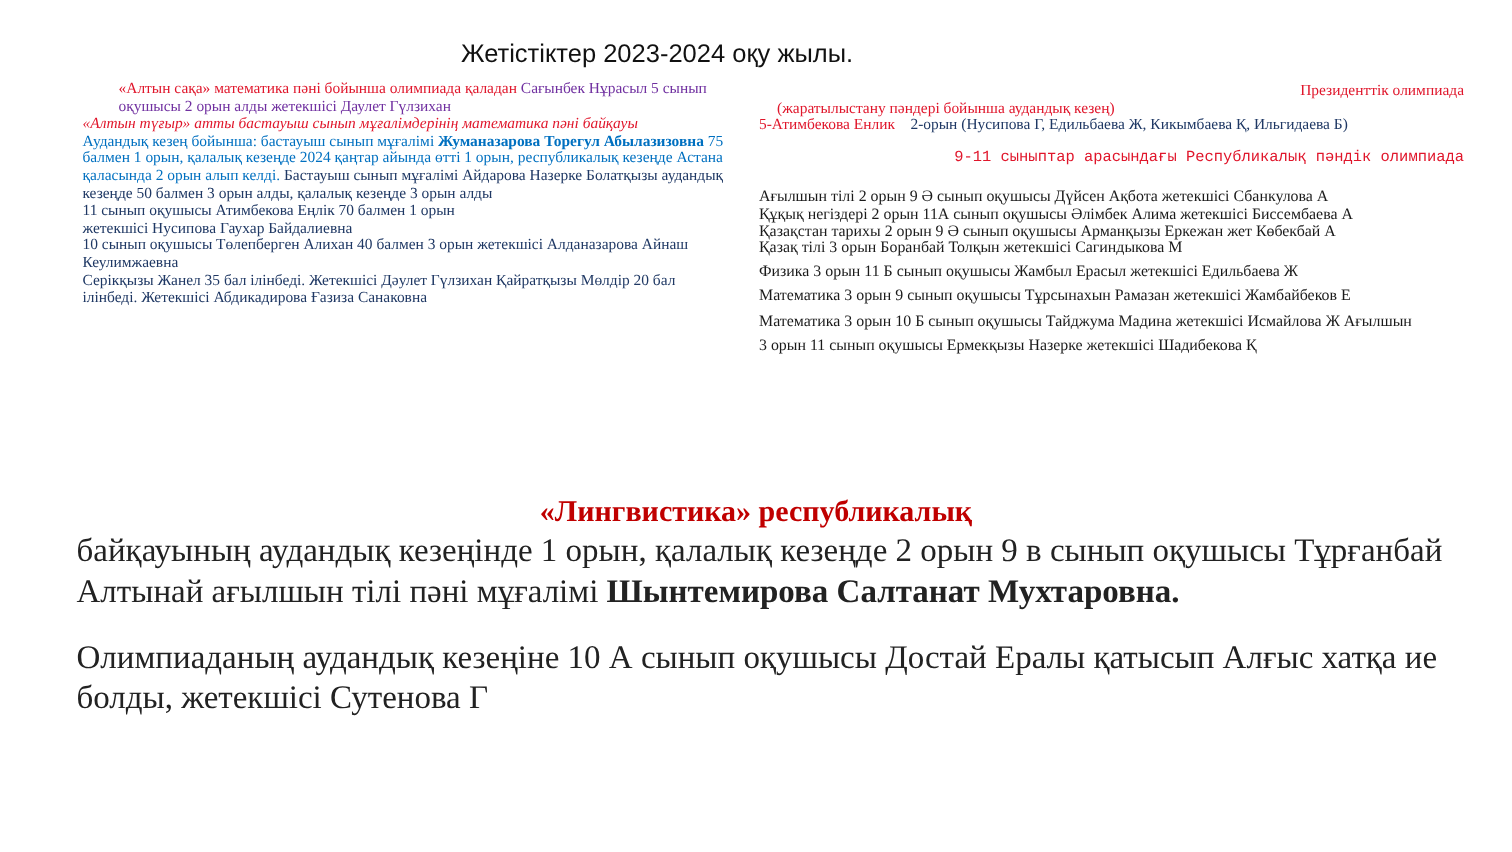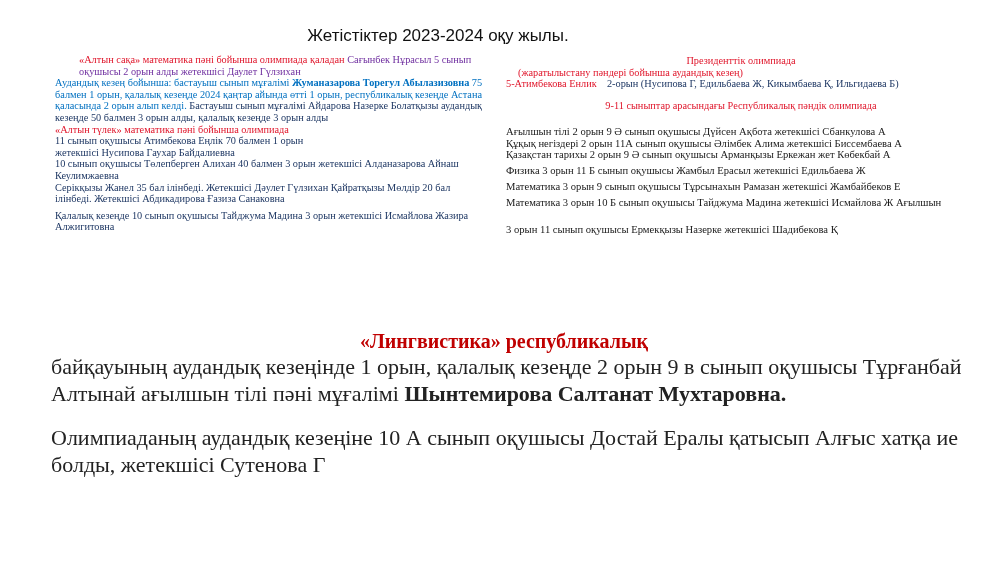--- a/index.html
+++ b/index.html
@@ -9,68 +9,68 @@
     .left { left: 55px; top: 54px; width: 430px; }
     .right { left: 506px; top: 55px; width: 470px; }
     .red { color: #e0162b; }
     .purple { color: #7030a0; }
     .blue { color: #0070c0; }
     .navy { color: #1f3864; }
     .dark { color: #1a1a1a; }
     .ital { font-style: italic; }
     .bold { font-weight: bold; }
     .indent { padding-left: 24px; }
-    .center { text-align: center; }
+    .center { text-align: right; }
     .gap { margin-top: 5px; }
-    .gap2 { margin-top: 10px; }
+    .gap2 { margin-top: 10px; font-family: Liberation Mono, monospace; }
     .rline { font-size: 10.6px; line-height: 11.2px; }
     .bottom { position: absolute; left: 51px; width: 920px; font-size: 22px; line-height: 27px; color: #222; }
     .ling-title { position: absolute; left: 0; width: 1008px; top: 330px; text-align: center; color: #c00000; font-weight: bold; font-size: 20px; }
     .p1 { top: 353px; }
     .p2 { top: 424px; }
   </style>
 </head>
 <body>
 
 <div class="title">Жетістіктер 2023-2024 оқу жылы.</div>
 
 <div class="col left">
   <div class="indent">
     <span class="red">«Алтын сақа»  математика пәні бойынша олимпиада қаладан</span>
     <span class="purple">Сағынбек Нұрасыл 5 сынып оқушысы 2 орын алды жетекшісі Даулет Гүлзихан</span>
   </div>
+  <div class="red ital">«Алтын түғыр» атты бастауыш сынып мұғалімдерінің математика пәні  байқауы</div>
   <div class="blue">
     <span>Аудандық кезең бойынша: бастауыш сынып мұғалімі</span>
     <span class="bold">Жуманазарова Торегул Абылазизовна</span>
     <span>75 балмен 1 орын, қалалық кезеңде 2024 қаңтар айында өтті  1 орын, республикалық кезеңде Астана қаласында  2 орын алып келді.</span>
     <span class="navy">Бастауыш сынып мұғалімі Айдарова Назерке Болатқызы аудандық кезеңде 50 балмен 3 орын алды, қалалық кезеңде 3 орын алды</span>
   </div>
-  <div class="red">«Алтын түлек» математика пәні бойынша олимпиада</div>
   <div class="navy">11 сынып оқушысы Атимбекова Еңлік 70 балмен 1 орын</div>
   <div class="navy">жетекшісі Нусипова Гаухар Байдалиевна</div>
   <div class="navy">10 сынып оқушысы Төлепберген Алихан 40 балмен  3 орын жетекшісі Алданазарова Айнаш Кеулимжаевна</div>
   <div class="navy"> Серікқызы Жанел 35 бал ілінбеді. Жетекшісі Дәулет Гүлзихан Қайратқызы Мөлдір 20 бал ілінбеді. Жетекшісі Абдикадирова Ғазиза Санаковна</div>
-  <div class="navy gap">Қалалық кезеңде 10 сынып оқушысы Тайджума Мадина 3 орын жетекшісі Исмайлова Жазира Алжигитовна</div>
 </div>
 
 <div class="col right">
   <div class="red center">Президенттік олимпиада</div>
   <div class="red" style="padding-left:12px">(жаратылыстану пәндері бойынша аудандық кезең)</div>
   <div>
     <span class="red">5-Атимбекова Енлик</span>&nbsp;&nbsp;&nbsp;
     <span class="navy">2-орын (Нусипова Г, Едильбаева Ж, Кикымбаева Қ, Ильгидаева Б)</span>
   </div>
   <div class="red center gap2">9-11 сыныптар арасындағы Республикалық пәндік олимпиада</div>
   <div class="dark rline" style="margin-top:15px">Ағылшын тілі 2 орын 9 Ә сынып оқушысы Дүйсен Ақбота жетекшісі Сбанкулова А</div>
   <div class="dark rline">Құқық негіздері 2 орын 11А сынып оқушысы Әлімбек Алима жетекшісі Биссембаева А</div>
   <div class="dark rline">Қазақстан тарихы 2 орын 9 Ә сынып оқушысы Арманқызы Еркежан жет Көбекбай А</div>
+  <div class="dark rline">Қазақ тілі 3 орын Боранбай Толқын жетекшісі Сагиндыкова М</div>
   <div class="dark rline" style="margin-top:5px">Физика 3 орын 11 Б сынып оқушысы Жамбыл Ерасыл жетекшісі Едильбаева Ж</div>
   <div class="dark rline" style="margin-top:5px">Математика 3 орын 9 сынып оқушысы Тұрсынахын Рамазан жетекшісі Жамбайбеков Е</div>
   <div class="dark rline" style="margin-top:5px">Математика 3 орын 10 Б сынып оқушысы Тайджума Мадина жетекшісі Исмайлова Ж Ағылшын</div>
-  <div class="dark rline" style="margin-top:15px">3 орын 11 сынып оқушысы Ермекқызы Назерке жетекшісі Шадибекова Қ</div>
+  <div class="dark rline" style="margin-top:5px">3 орын 11 сынып оқушысы Ермекқызы Назерке жетекшісі Шадибекова Қ</div>
 </div>
 
 <div class="ling-title">«Лингвистика» республикалық</div>
 
 <div class="bottom p1">
   <span>байқауының аудандық кезеңінде 1 орын, қалалық кезеңде 2 орын 9 в сынып оқушысы Тұрғанбай Алтынай  ағылшын тілі пәні мұғалімі</span>
   <span class="bold">Шынтемирова Салтанат Мухтаровна.</span>
 </div>
 
 <div class="bottom p2">Олимпиаданың аудандық кезеңіне 10 А сынып оқушысы Достай Ералы қатысып Алғыс хатқа ие болды, жетекшісі Сутенова Г</div>

